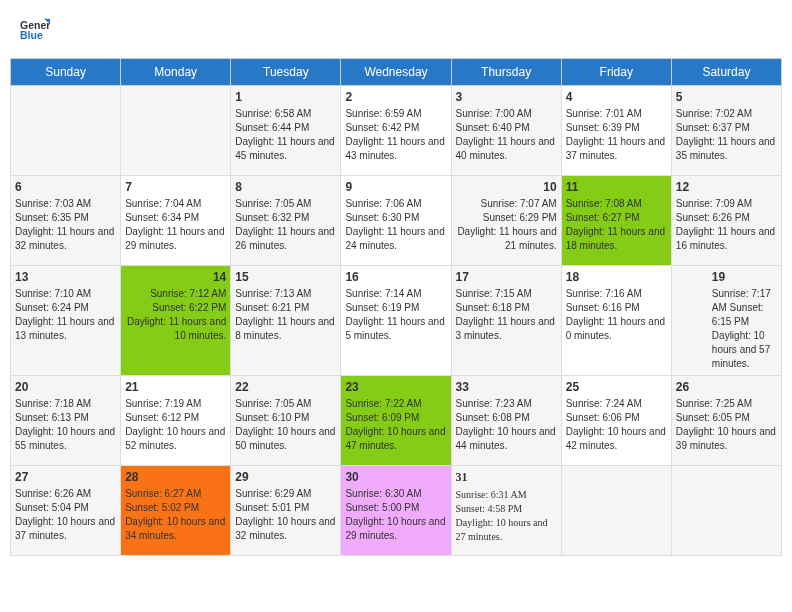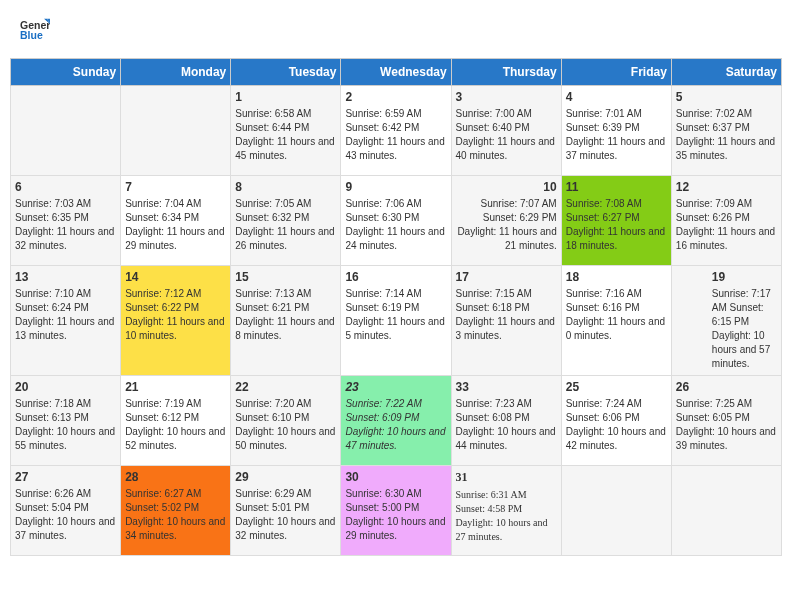--- a/index.html
+++ b/index.html
@@ -41,23 +41,23 @@
     }
     .calendar {
       width: 100%;
       border-collapse: collapse;
       font-size: 11px;
     }
     .calendar th {
       background-color: #2878c8;
       color: #fff;
       padding: 6px 4px;
-      text-align: right;
+      text-align: center;
       font-size: 12px;
-      font-weight: bold;
+      font-weight: normal;
       border: 1px solid #ccc;
     }
     .calendar td {
       vertical-align: top;
       padding: 4px;
       border: 1px solid #ddd;
       height: 90px;
       width: 110px;
       color: #333;
       background: #fff;
@@ -192,21 +192,21 @@
 Daylight: 11 hours and 16 minutes.</div>
         </td>
       </tr>
       <tr>
         <td style="background-color: rgb(245, 245, 245);">
           <span class="day-num">13</span>
           <div class="day-info">Sunrise: 7:10 AM
 Sunset: 6:24 PM
 Daylight: 11 hours and 13 minutes.</div>
         </td>
-        <td style="background-color: #fde047;">
+        <td style="background-color: #84cc16; text-align: right;">
           <span class="day-num">14</span>
           <div class="day-info">Sunrise: 7:12 AM
 Sunset: 6:22 PM
 Daylight: 11 hours and 10 minutes.</div>
         </td>
         <td style="background-color: rgb(245, 245, 245);">
           <span class="day-num">15</span>
           <div class="day-info">Sunrise: 7:13 AM
 Sunset: 6:21 PM
 Daylight: 11 hours and 8 minutes.</div>
@@ -244,25 +244,25 @@
 Daylight: 10 hours and 55 minutes.</div>
         </td>
         <td style="background-color: rgb(255, 255, 255);">
           <span class="day-num">21</span>
           <div class="day-info">Sunrise: 7:19 AM
 Sunset: 6:12 PM
 Daylight: 10 hours and 52 minutes.</div>
         </td>
         <td style="background-color: rgb(245, 245, 245);">
           <span class="day-num">22</span>
-          <div class="day-info">Sunrise: 7:20 AM
+          <div class="day-info">Sunrise: 7:05 AM
 Sunset: 6:10 PM
 Daylight: 10 hours and 50 minutes.</div>
         </td>
-        <td style="background-color: #86efac; font-style: italic;">
+        <td style="background-color: #84cc16;">
           <span class="day-num">23</span>
           <div class="day-info">Sunrise: 7:22 AM
 Sunset: 6:09 PM
 Daylight: 10 hours and 47 minutes.</div>
         </td>
         <td style="background-color: rgb(245, 245, 245);">
           <span class="day-num">33</span>
           <div class="day-info">Sunrise: 7:23 AM
 Sunset: 6:08 PM
 Daylight: 10 hours and 44 minutes.</div>

